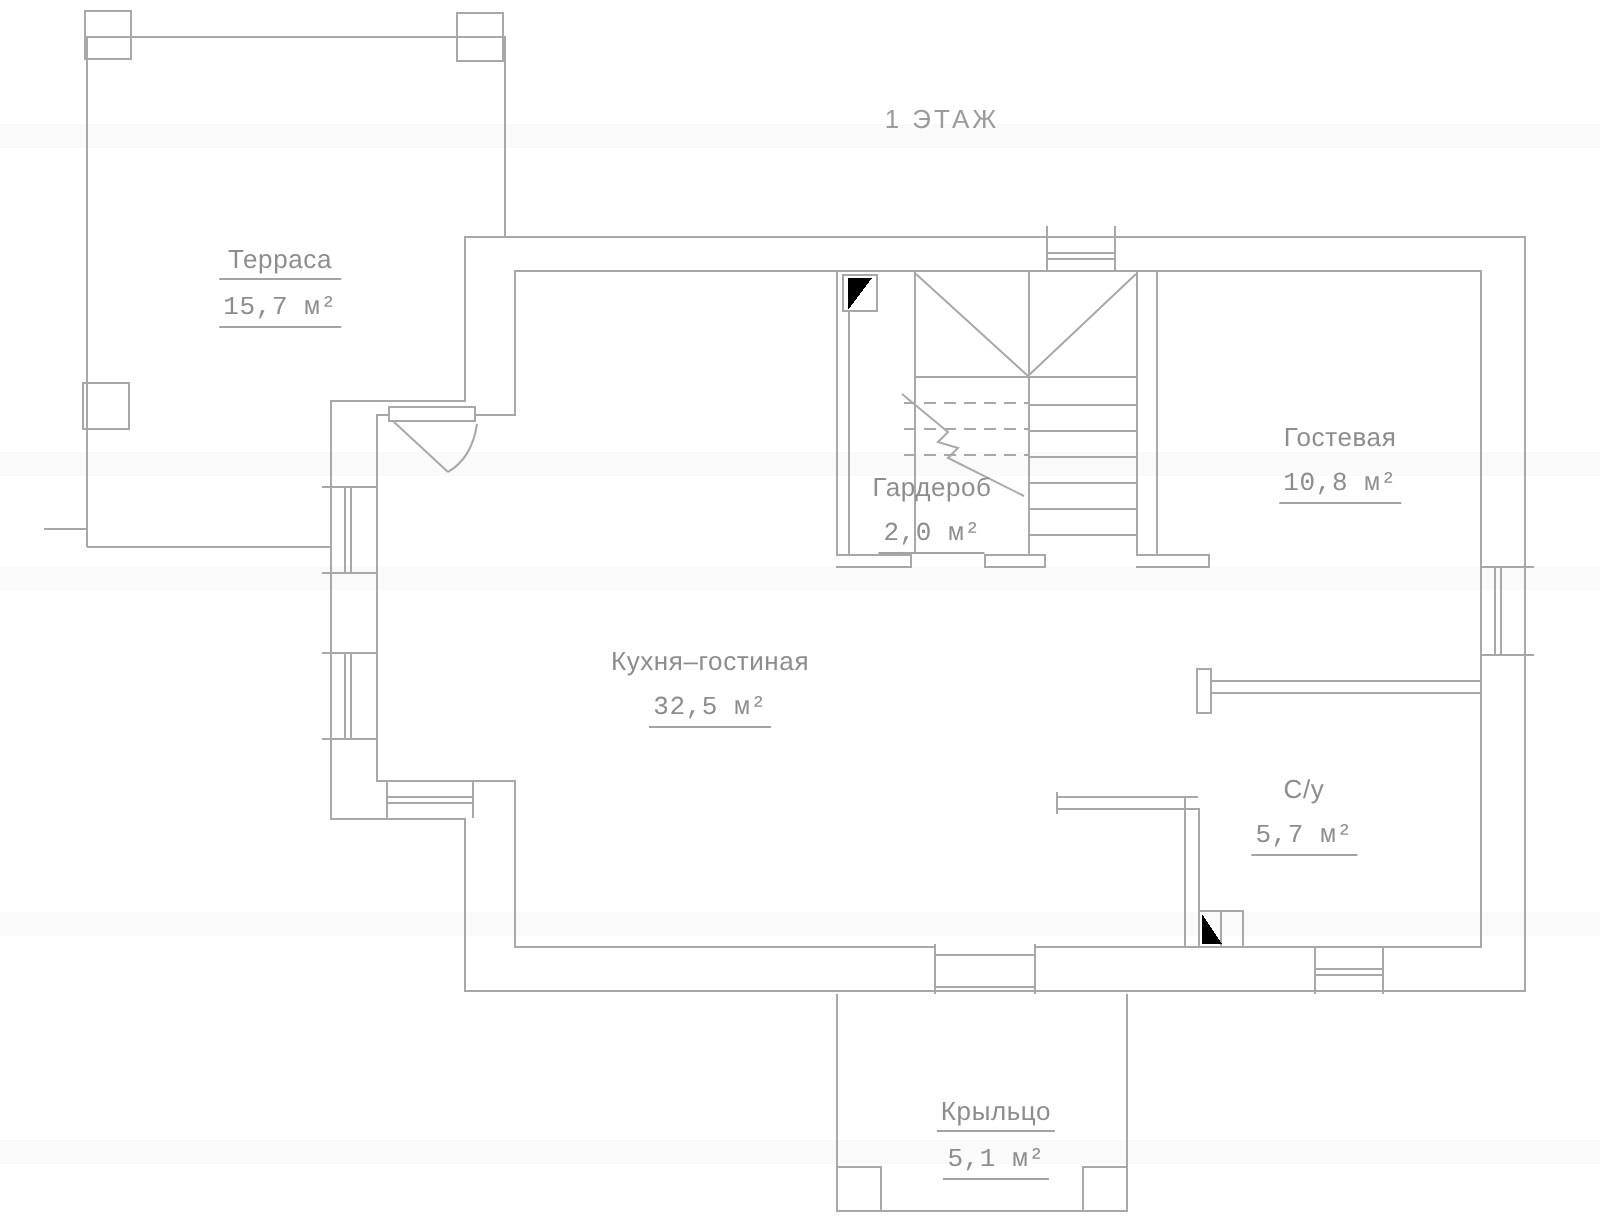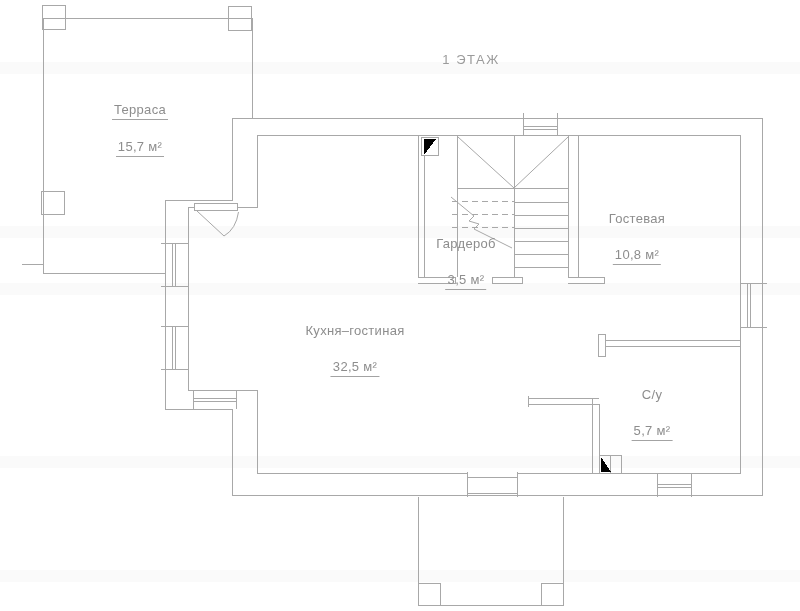--- a/index.html
+++ b/index.html
@@ -6,23 +6,23 @@
   #canvas{
     position:relative;width:800px;height:611px;background:#ffffff;overflow:hidden;
     font-family:"Liberation Sans",sans-serif;
   }
   .band{position:absolute;left:0;width:800px;height:12px;background:#f6f6f6;opacity:.55;pointer-events:none;}
   svg{position:absolute;left:0;top:0;}
   .label{
     position:absolute;transform:translateX(-50%);text-align:center;white-space:nowrap;
     color:#8d8d8d;font-size:13px;line-height:18px;letter-spacing:.3px;
   }
-  .label .u{border-bottom:1px solid #a3a3a3;padding:0 2px 0 2px;}
+  .label .u{border-bottom:1px solid #a3a3a3;padding:0 2px 0 2px;margin-top:20px;}
   .label .nm{display:block;}
-  .label .ar{display:inline-block;margin-top:18px;}
+  .label .ar{display:inline-block;margin-top:5px;font-family:Liberation Mono, monospace;}
   #floor-title{
     position:absolute;transform:translateX(-50%);color:#9b9b9b;font-size:13px;
     letter-spacing:1.5px;white-space:nowrap;
   }
 </style>
 </head>
 <body>
 
 <div id="canvas">
 
@@ -129,33 +129,37 @@
 
   <div id="floor-title" style="left:471px;top:52px">1 ЭТАЖ</div>
 
   <div class="label" style="left:140px;top:101px">
     <span class="nm u">Терраса</span>
     <span class="ar u">15,7 м²</span>
   </div>
 
   <div class="label" style="left:466px;top:235px">
     <span class="nm">Гардероб</span>
-    <span class="ar u">3,5 м²</span>
+    <span class="ar u">2,0 м²</span>
   </div>
 
-  <div class="label" style="left:637px;top:210px">
+  <div class="label" style="left:670px;top:210px">
     <span class="nm">Гостевая</span>
     <span class="ar u">10,8 м²</span>
   </div>
 
   <div class="label" style="left:355px;top:322px">
     <span class="nm">Кухня–гостиная</span>
     <span class="ar u">32,5 м²</span>
   </div>
 
   <div class="label" style="left:652px;top:386px">
     <span class="nm">С/у</span>
     <span class="ar u">5,7 м²</span>
   </div>
 
 
+  <div class="label" style="left:498px;top:527px">
+    <span class="nm u">Крыльцо</span>
+    <span class="ar u">5,1 м²</span>
+  </div>
 
 </div>
 
 </body></html>

